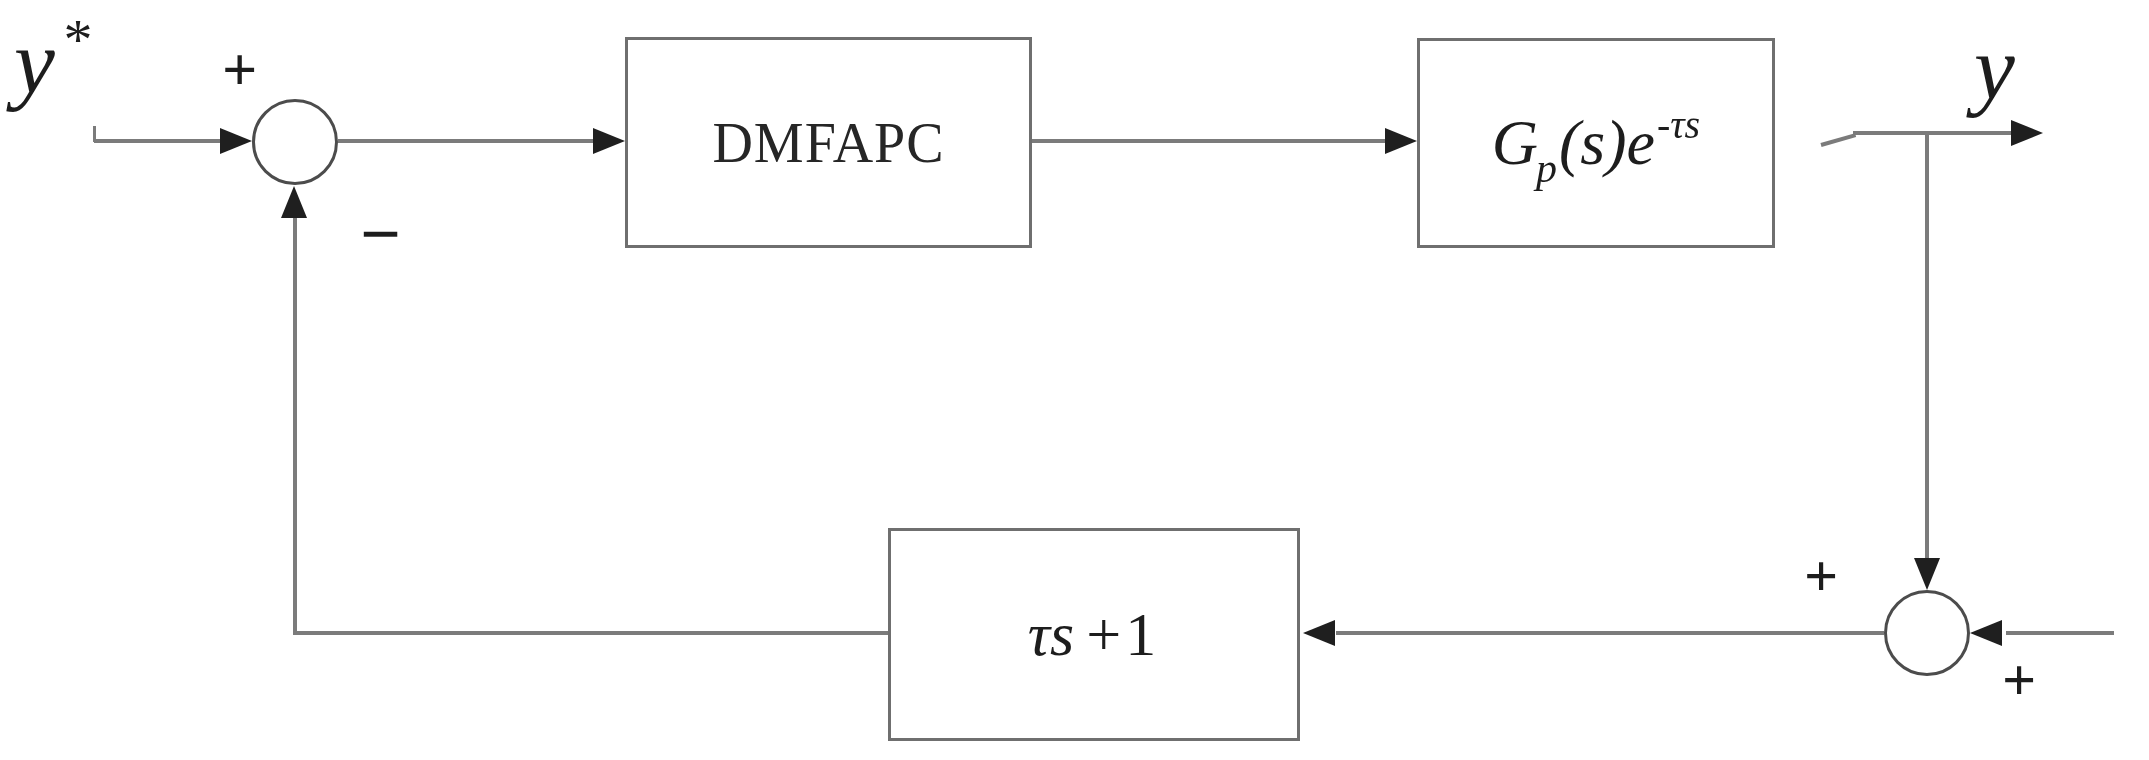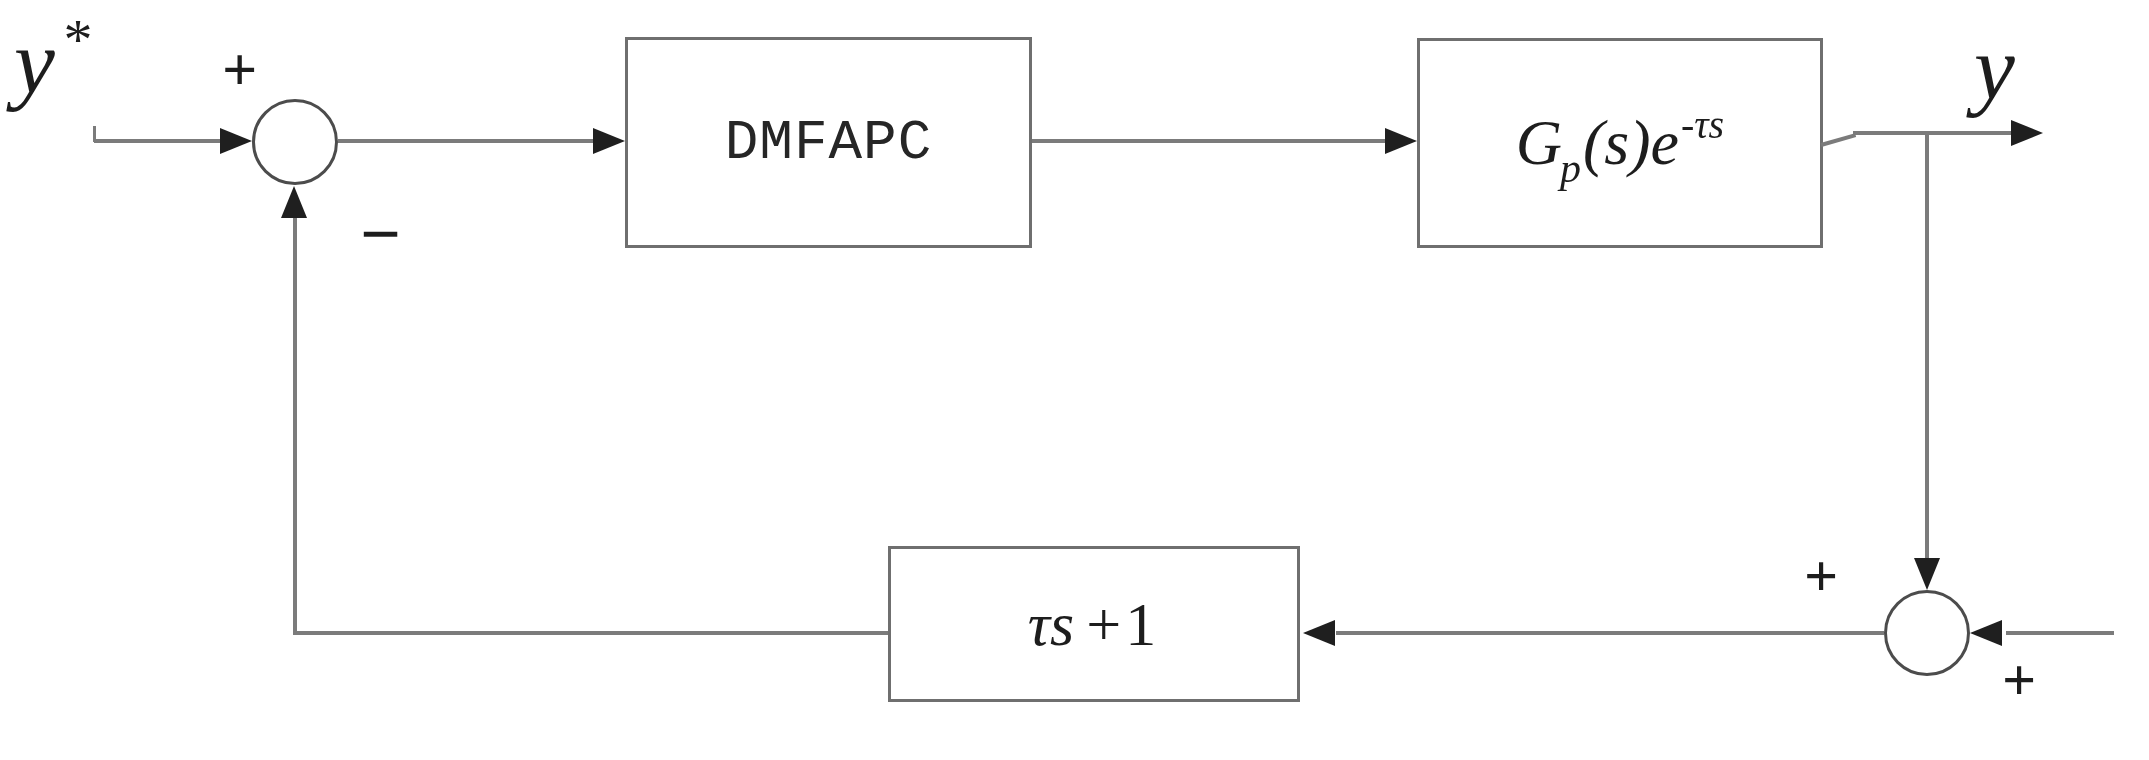--- a/index.html
+++ b/index.html
@@ -23,21 +23,21 @@
     position:absolute;box-sizing:border-box;border:3px solid var(--boxb);background:var(--bg);
     display:flex;align-items:center;justify-content:center;
   }
   .circle{
     position:absolute;box-sizing:border-box;width:86px;height:86px;border:3px solid var(--circb);
     border-radius:50%;background:var(--bg);
   }
   .lbl{position:absolute;line-height:1;white-space:nowrap;color:var(--text);}
   .math{font-style:italic;font-family:"Liberation Serif", serif;}
   .sign{font-family:"Liberation Serif", serif;font-weight:600;}
-  .controller-txt{font-family:Liberation Mono, monospace;font-size:56px;letter-spacing:1px;color:#262626;}
+  .controller-txt{font-family:Liberation Serif, serif;font-size:56px;letter-spacing:1px;color:#262626;}
   .plant-base{font-size:64px;}
   .plant-sub{font-size:42px;position:relative;top:18px;margin-left:-2px;margin-right:2px;}
   .plant-mid{font-size:64px;}
   .plant-sup{font-size:40px;position:relative;top:-26px;margin-left:2px;}
   .filter-it{font-size:62px;}
   .filter-rest{font-size:62px;font-style:normal;margin-left:12px;letter-spacing:4px;}
   .sp-base{font-size:92px;}
   .sp-sup{font-size:58px;position:relative;top:-34px;left:6px;}
   .ym-base{font-size:76px;}
   .ym-sub{font-size:50px;position:relative;top:16px;}
@@ -65,21 +65,21 @@
   <div class="line-h" style="left:338px;top:139px;width:256px;"></div>
   <div class="arr arr-r" style="left:593px;top:128px;"></div>
 
   <div class="box" style="left:625px;top:37px;width:407px;height:211px;">
     <span class="controller-txt">DMFAPC</span>
   </div>
 
   <div class="line-h" style="left:1032px;top:139px;width:353px;"></div>
   <div class="arr arr-r" style="left:1385px;top:128px;"></div>
 
-  <div class="box" style="left:1417px;top:38px;width:406px;height:210px;">
+  <div class="box" style="left:1417px;top:38px;width:358px;height:210px;">
     <span class="math">
       <span class="plant-base">G</span><span class="plant-sub">p</span><span class="plant-mid">(s)e</span><span class="plant-sup">-τs</span>
     </span>
   </div>
 
   <div class="line-h" style="left:1821px;top:143px;width:36px;transform:rotate(-16deg);transform-origin:left center;"></div>
   <div class="line-h" style="left:1853px;top:131px;width:158px;"></div>
   <div class="arr arr-r" style="left:2011px;top:120px;"></div>
 
   <div class="lbl math sp-base" style="left:1974px;top:22px;">y</div>
@@ -92,21 +92,21 @@
   <div class="lbl sign" style="left:1804px;top:546px;font-size:60px;">+</div>
   <div class="lbl sign" style="left:2002px;top:650px;font-size:60px;">+</div>
 
   <div class="line-h" style="left:2006px;top:631px;width:108px;"></div>
   <div class="arr arr-l" style="left:1970px;top:620px;"></div>
 
 
   <div class="line-h" style="left:1336px;top:631px;width:548px;"></div>
   <div class="arr arr-l" style="left:1303px;top:620px;"></div>
 
-  <div class="box" style="left:888px;top:546px;width:412px;height:156px;">
+  <div class="box" style="left:888px;top:528px;width:412px;height:213px;">
     <span class="math">
       <span class="filter-it">τs</span><span class="filter-rest">+1</span>
     </span>
   </div>
 
   <div class="line-h" style="left:293px;top:631px;width:595px;"></div>
   <div class="line-v" style="left:293px;top:217px;height:418px;"></div>
   <div class="arr arr-u" style="left:281px;top:186px;"></div>
 
 </div>

